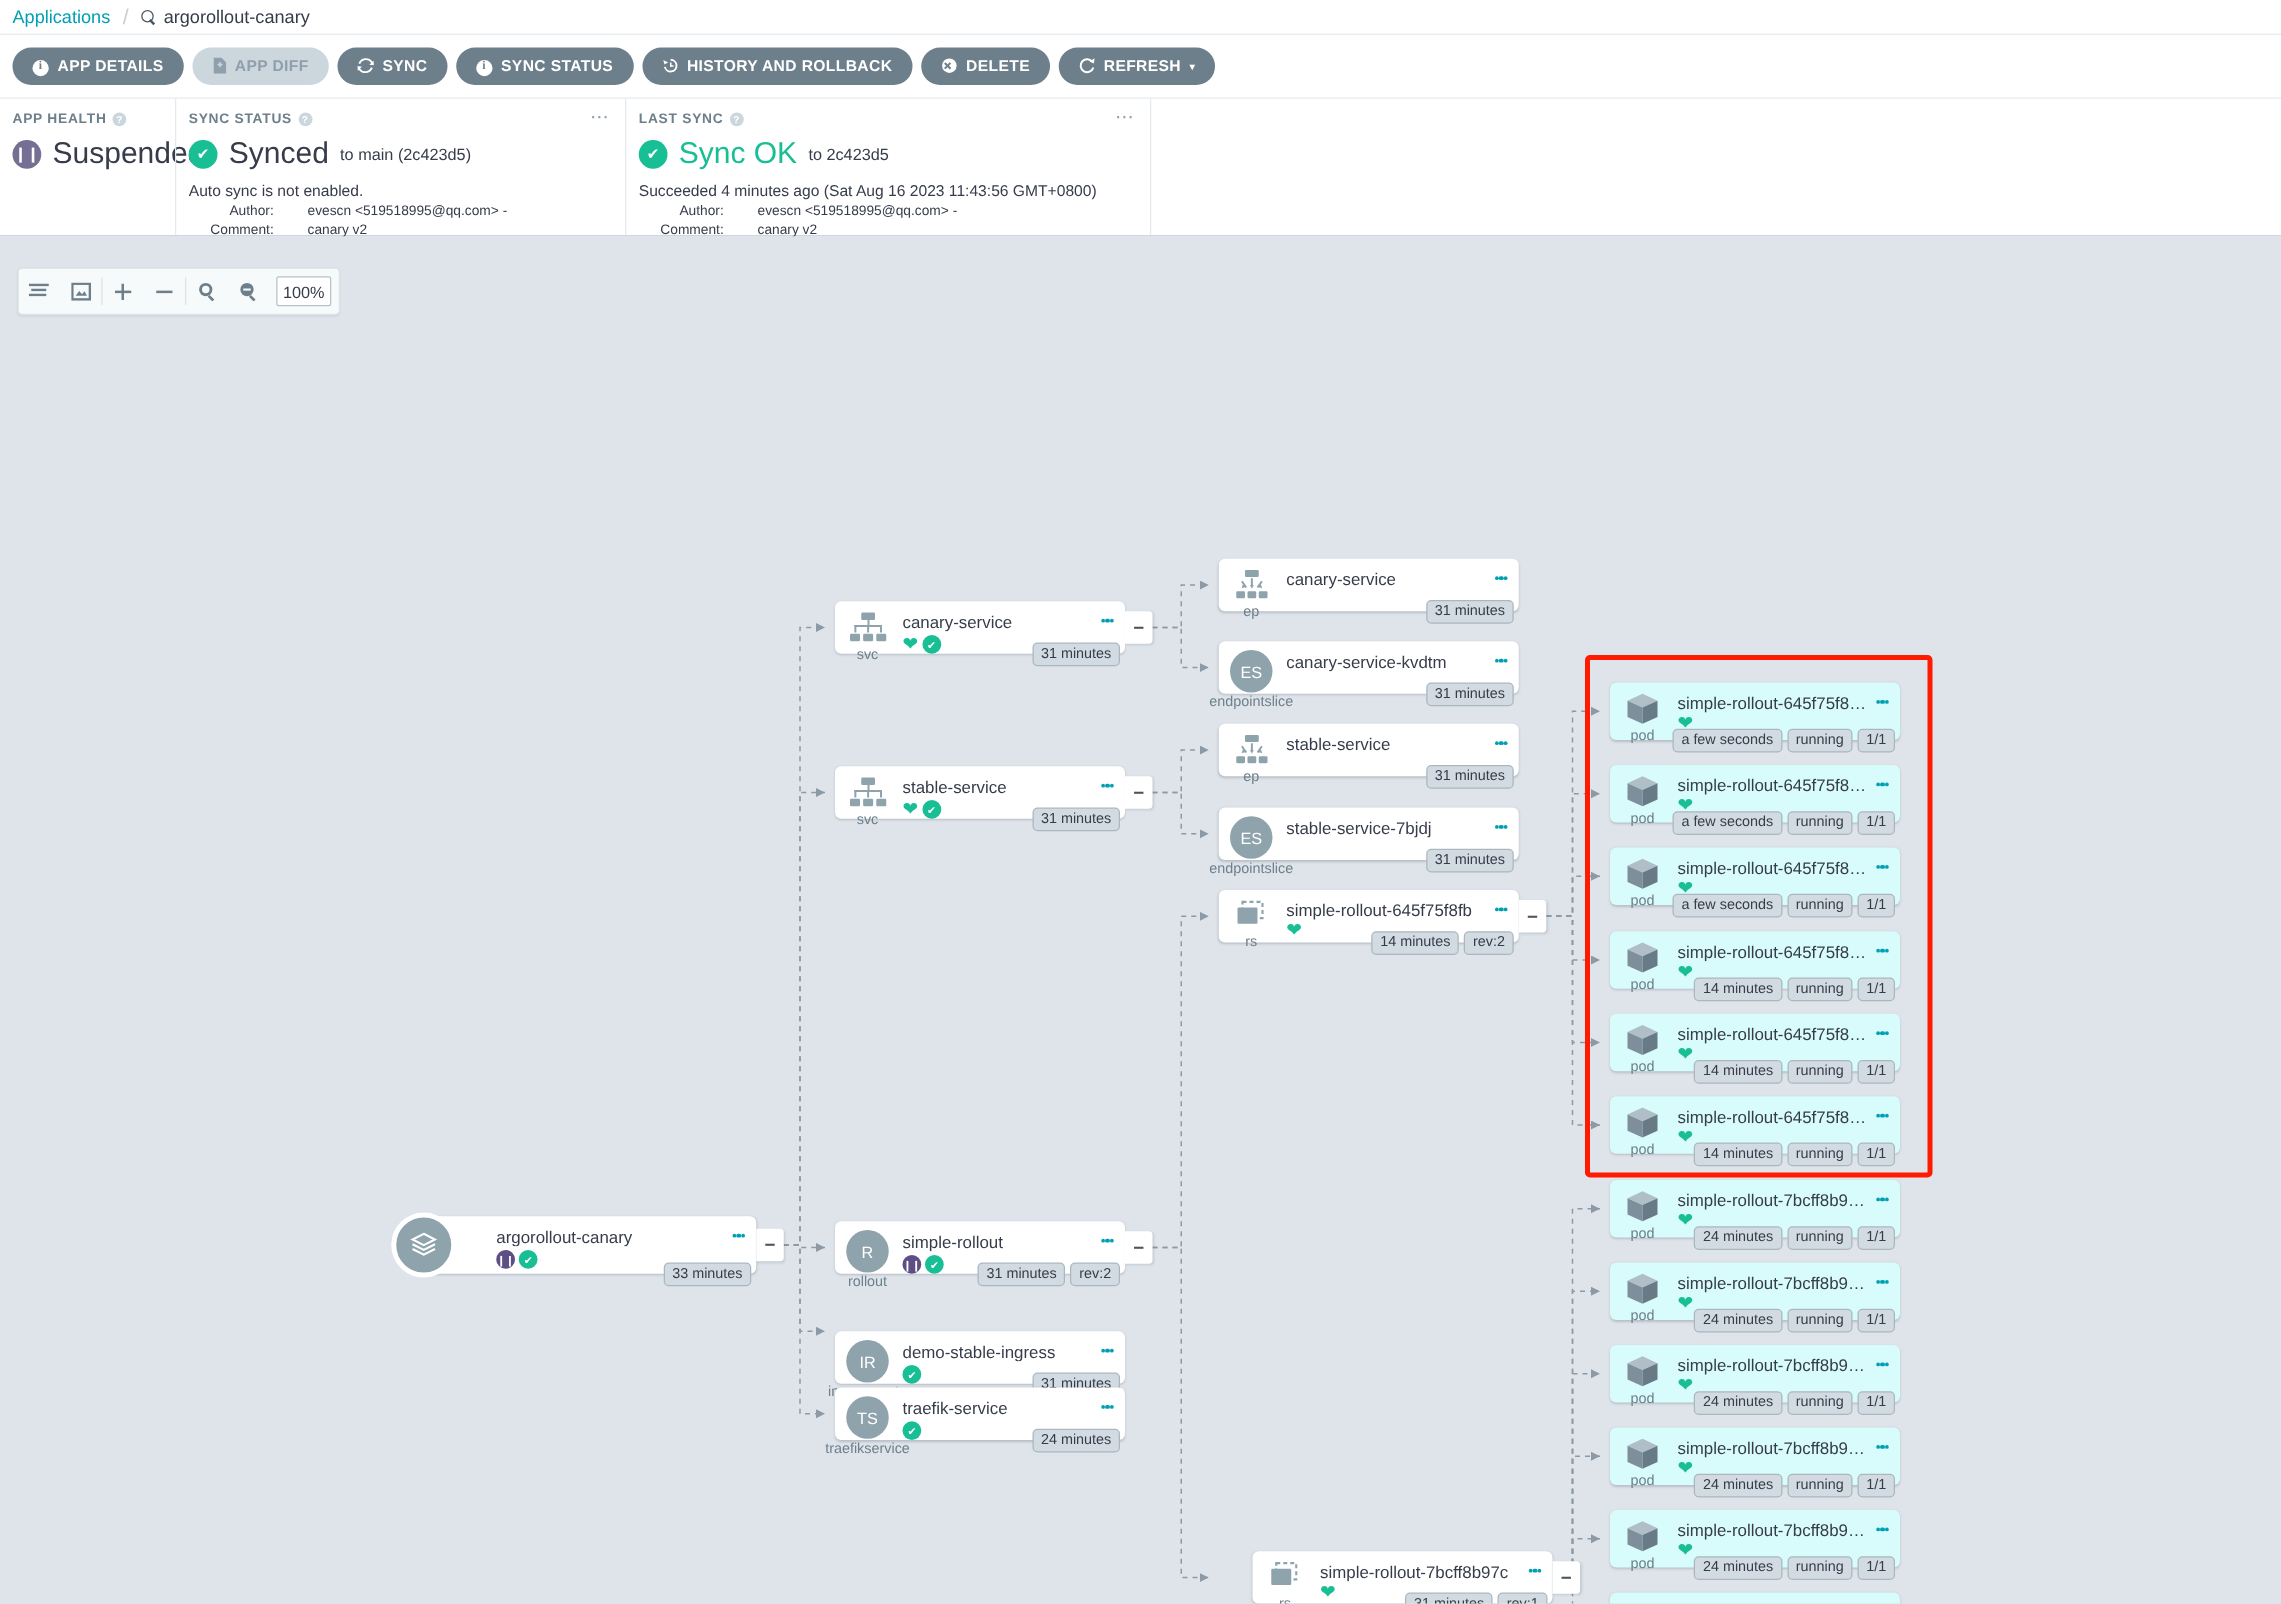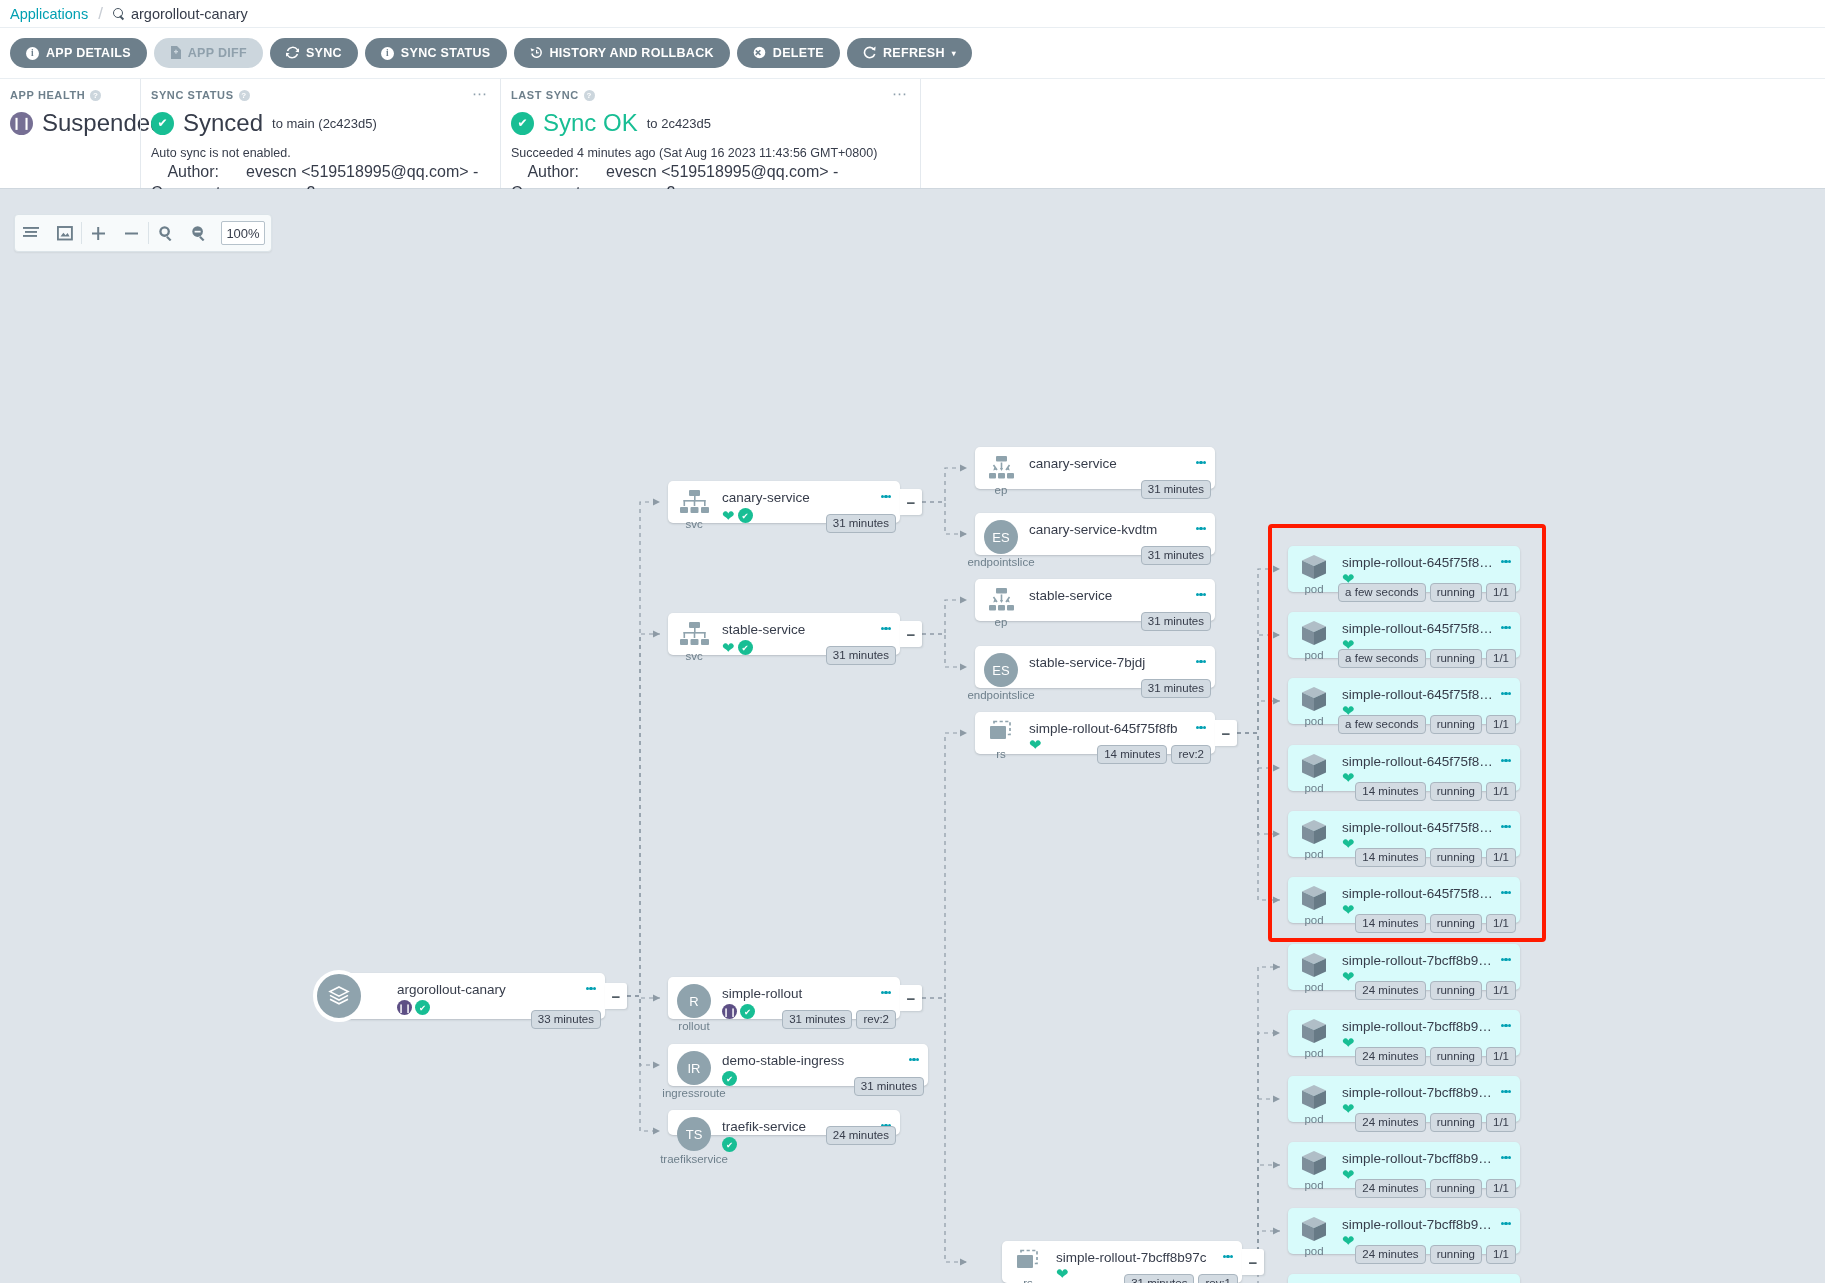--- a/index.html
+++ b/index.html
@@ -109,21 +109,21 @@
   .st-title { font-size: 24px; color: #363c4a; font-weight: normal; }
   .st-title.green { color: #18be94; }
   .st-sub { font-size: 13px; color: #363c4a; }
   .badge-ic {
     width: 23px; height: 23px; border-radius: 50%;
     display:inline-flex; align-items:center; justify-content:center;
     color:#fff; font-size:12px; flex: none;
   }
   .badge-ic.green { background: #18be94; }
   .st-note { font-size: 12.5px; color: #363c4a; margin-top: 9px; }
-  .kv { font-size: 16px; color: #363c4a; margin-top: 3px; display: flex; }
+  .kv { font-size: 11px; color: #363c4a; margin-top: 3px; display: flex; }
   .kv .k { width: 68px; text-align: right; color:#363c4a; }
   .kv .v { margin-left: 27px; }
 
   
   .graph {
     position: relative;
     width: 1825px;
     height: 1094px;
     background: #dee4ea;
     overflow: hidden;
@@ -515,41 +515,41 @@
           <span></span>
           <span></span>
           <span></span>
         </div>
         <div class="tags">
           <span class="tag">31 minutes</span>
           <span class="tag">rev:2</span>
         </div>
         <div class="collapse">−</div>
       </div>
-      <div class="node" style="left: 668px; top: 855px; width: 260px; height: 42px;">
+      <div class="node" style="left: 668px; top: 876px; width: 232px; height: 42px;">
         <div class="node-icon-wrap">
           <div class="circle-kind">IR</div>
           <div class="node-kind">ingressroute</div>
         </div>
         <div class="node-body">
           <div class="node-title" style="width: 154px;">demo-stable-ingress</div>
           <div class="node-icons">
             <span class="mini green">✔</span>
           </div>
         </div>
         <div class="kebab">
           <span></span>
           <span></span>
           <span></span>
         </div>
         <div class="tags">
           <span class="tag">31 minutes</span>
         </div>
       </div>
-      <div class="node" style="left: 668px; top: 921px; width: 232px; height: 25px;">
+      <div class="node" style="left: 668px; top: 921px; width: 232px; height: 42px;">
         <div class="node-icon-wrap">
           <div class="circle-kind">TS</div>
           <div class="node-kind">traefikservice</div>
         </div>
         <div class="node-body">
           <div class="node-title" style="width: 154px;">traefik-service</div>
           <div class="node-icons">
             <span class="mini green">✔</span>
           </div>
         </div>

